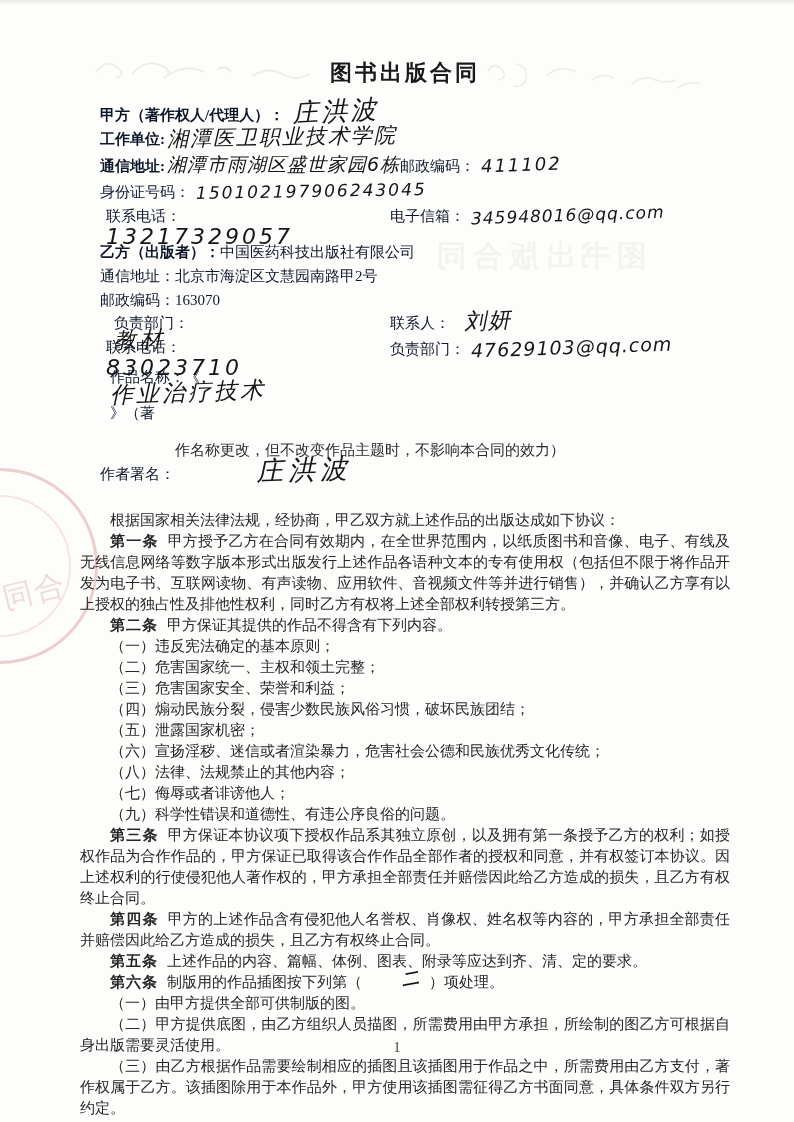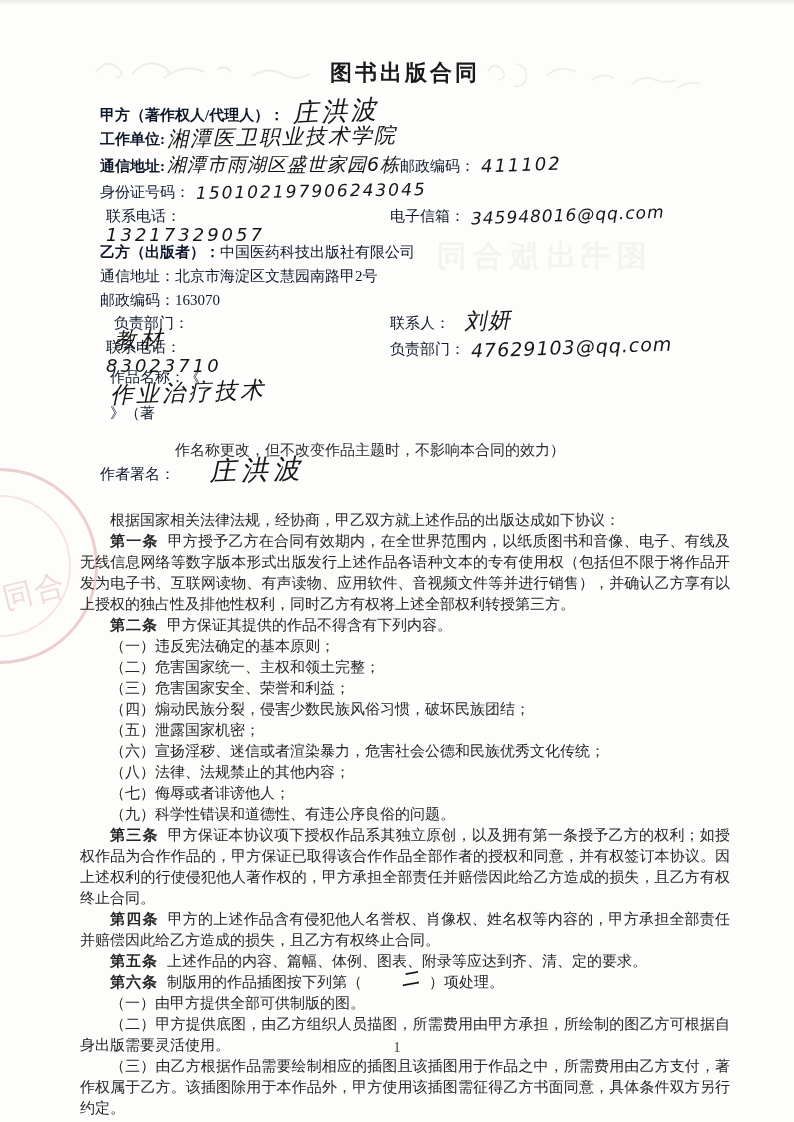--- a/index.html
+++ b/index.html
@@ -65,30 +65,30 @@
   .hw {
     font-style:italic; color:#161616; white-space:nowrap;
     display:inline-block; line-height:1;
     font-family:"DejaVu Sans","Liberation Sans",sans-serif;
   }
   .hw-name   { font-size:26px; margin:-6px 0 0 8px;  transform:rotate(-3deg); letter-spacing:3px; }
   .hw-unit   { font-size:21px; margin:-4px 0 0 2px;  transform:rotate(-1deg); letter-spacing:2px; }
   .hw-addr   { font-size:19px; margin:-3px 0 8px 2px;  letter-spacing:1px; }
   .hw-zip    { font-size:18px; margin-left:6px; letter-spacing:2px; transform:rotate(-2deg); }
   .hw-id     { font-size:17px; margin-left:6px; letter-spacing:2px; transform:rotate(-1deg); }
-  .hw-phone  { font-size:18px; margin-left:6px; letter-spacing:3px; }
+  .hw-phone  { font-size:22px; margin-left:6px; letter-spacing:3px; }
   .hw-mail   { font-size:17px; margin-left:6px; letter-spacing:1px; transform:rotate(-2deg); }
   .hw-dept   { font-size:22px; margin:-4px 0 0 14px; transform:rotate(-2deg); letter-spacing:4px; }
   .hw-person { font-size:22px; margin:-4px 0 0 14px; transform:rotate(-3deg); letter-spacing:2px; }
   .hw-work   { font-size:23px; margin:-6px 0 0 10px; transform:rotate(-2deg); letter-spacing:3px; flex:1; }
   .hw-sign   { font-size:27px; margin:-6px 0 0 34px; transform:rotate(-2deg); letter-spacing:5px; }
   .hw-blank  { font-size:17px; padding:0 10px; transform:rotate(-10deg); font-weight:bold; }
 
   .work-note { padding-left:75px; height:21px; font-size:15px;margin-top:47px; }
-  .w26 { height:26px;flex-direction:column; } .w30 { height:30px; }
+  .w26 { height:26px;flex-direction:column; } .w30 { height:30px;gap:47px; }
 
   .body { margin-top:18px; font-size:15px; line-height:21px; text-align:justify; color:#272727; }
   .body p { margin:0; text-indent:2em; }
   .num { font-weight:bold; letter-spacing:1px; margin-right:9px; }
 
   .footer {
     position:absolute; bottom:66px; left:0; width:100%;
     text-align:center; font-size:14px; color:#3a3a3a;
     font-family:"Liberation Serif","DejaVu Serif",serif;
   }

